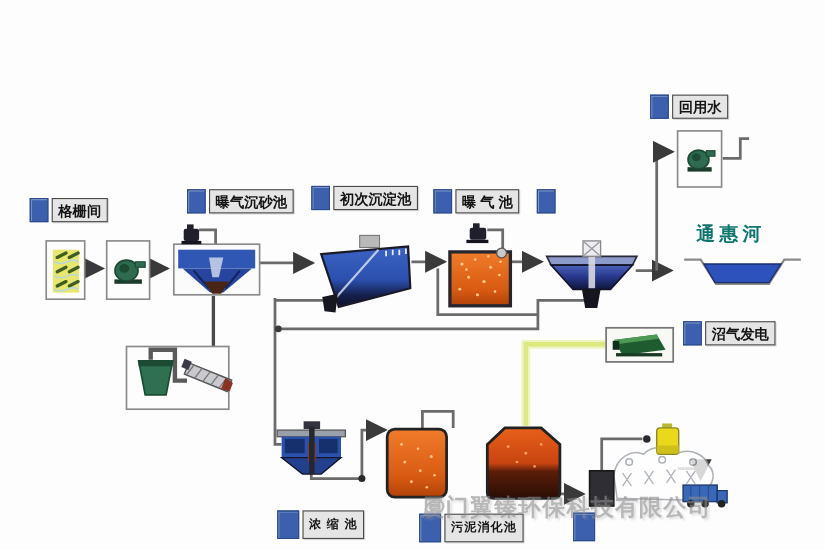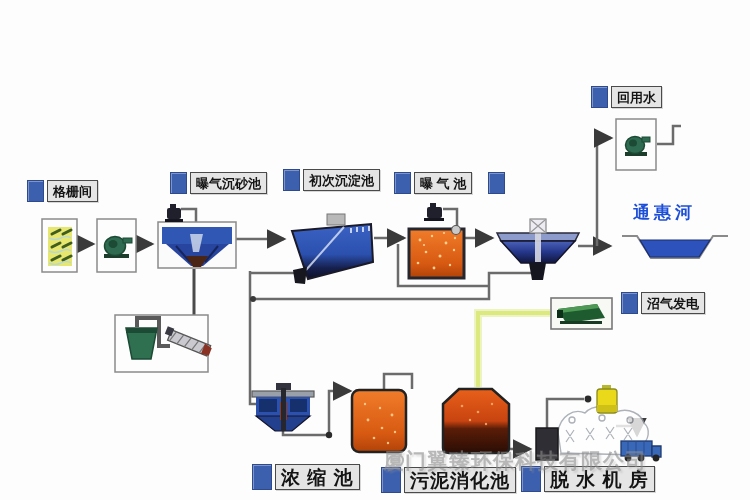--- a/index.html
+++ b/index.html
@@ -9,23 +9,23 @@
     font-family:"Liberation Sans","DejaVu Sans",sans-serif;
   }
   svg{position:absolute;left:0;top:0;}
   .tag{position:absolute;display:flex;align-items:stretch;height:22px;z-index:5;}
   .tag .sq{width:15px;background:#3c5fae;border:1px solid #2d4a8c;margin-right:3px;box-shadow:inset 1px 1px 0 rgba(255,255,255,.35);}
   .tag .box{border:1.6px solid #4a4a4a;background:#e5e5e5;color:#141414;font-weight:bold;
     font-size:13px;line-height:1;display:flex;align-items:center;padding:0 5px;white-space:nowrap;
     box-shadow:1px 1px 0 rgba(0,0,0,.15);}
   .tag.big{height:26px;}
   .tag.big .sq{width:18px;}
-  .tag.big .box{font-size:19px;letter-spacing:1px;}
+  .tag.big .box{font-size:11px;letter-spacing:1px;}
   .river-label{position:absolute;left:633px;top:201px;font-size:17px;font-weight:bold;
-    color:#1d4ed8;letter-spacing:4px;z-index:4;}
+    color:#0f766e;letter-spacing:4px;z-index:4;}
   .watermark{position:absolute;left:383px;top:447px;display:flex;align-items:center;gap:4px;
     color:#8d8d8d;opacity:.62;z-index:9;pointer-events:none;}
   .watermark .wm-text{font-size:21px;font-weight:bold;letter-spacing:1px;
     text-shadow:2px 2px 2px rgba(150,150,150,.45);white-space:nowrap;font-family:Liberation Mono, monospace;}
 </style>
 </head>
 <body>
 
 <div class="canvas">
 
@@ -314,21 +314,20 @@
 <div class="tag big" style="left:252px;top:464px">
   <span class="sq"></span>
   <span class="box">浓 缩 池</span>
 </div>
 <div class="tag big" style="left:381px;top:467px">
   <span class="sq"></span>
   <span class="box">污泥消化池</span>
 </div>
 <div class="tag big" style="left:521px;top:466px">
   <span class="sq"></span>
-  <span class="box">脱 水 机 房</span>
 </div>
 
 <div class="river-label">通惠河</div>
 
 <div class="watermark">
   <svg width="26" height="26" viewBox="0 0 26 26">
     <path d="M4,16 C6,8 14,6 18,9 C22,12 20,19 13,20 C9,20.5 5,19 4,16 Z" fill="none" stroke="#8d8d8d" stroke-width="2"></path>
     <path d="M8,14 C10,11 15,11 17,14" fill="none" stroke="#8d8d8d" stroke-width="1.6"></path>
   </svg>
   <span class="wm-text">厦门翼臻环保科技有限公司</span>

